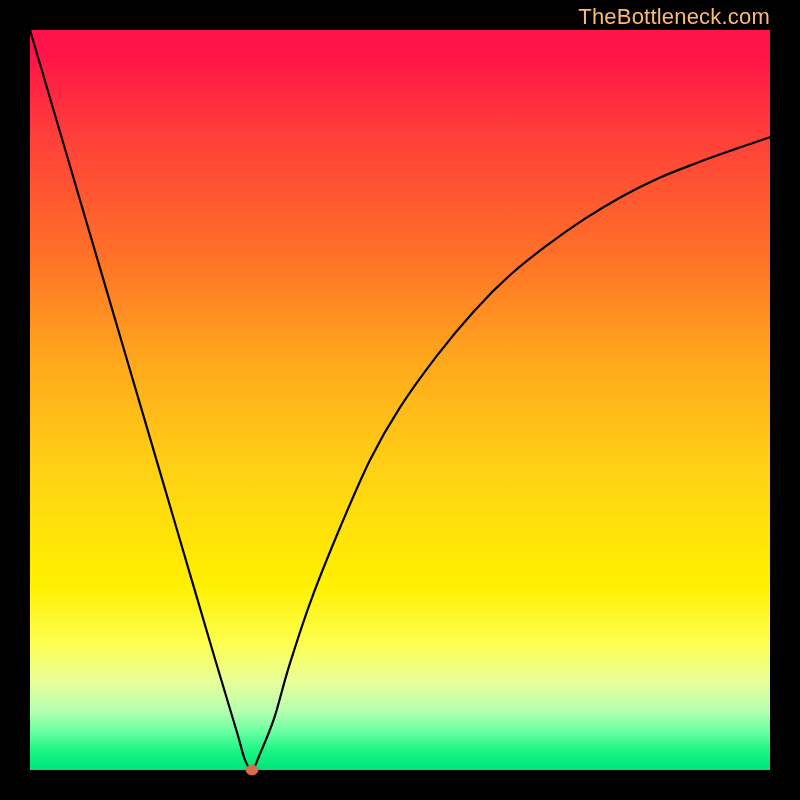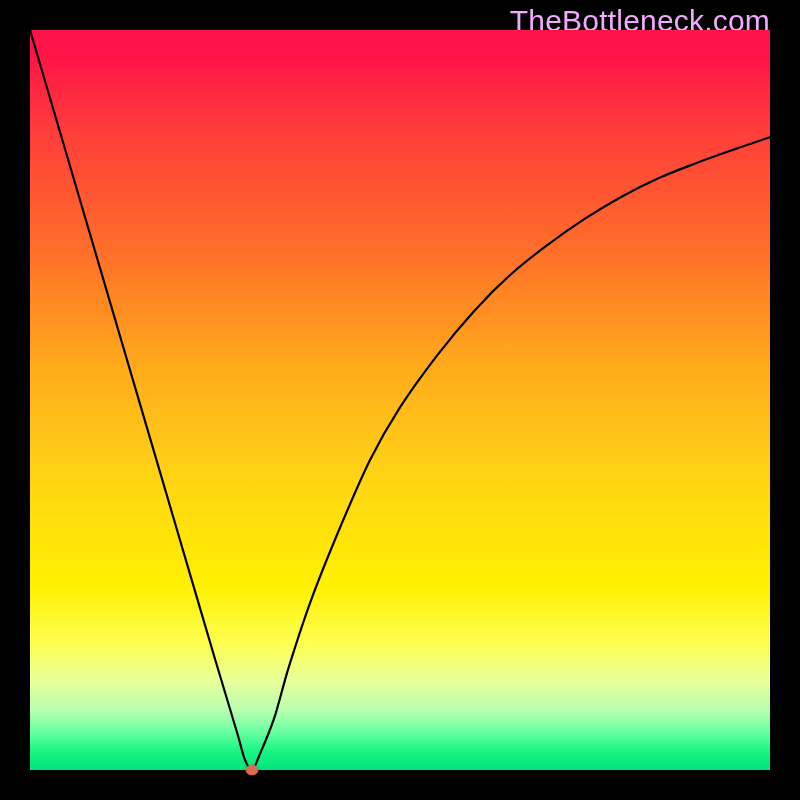--- a/index.html
+++ b/index.html
@@ -55,22 +55,22 @@
     stroke-linejoin: round;
   }
   .marker {
     fill: #d96b4f;
     stroke: #d96b4f;
   }
   .watermark {
     position: absolute;
     top: 4px;
     right: 30px;
-    color: #f0abfc;
-    font-size: 30px;
+    color: #fdba74;
+    font-size: 22px;
     font-weight: 400;
     letter-spacing: 0.2px;
     user-select: none;
   }
 </style>
 </head>
 <body>
 
 <div class="frame">
   <div class="watermark">TheBottleneck.com</div>

